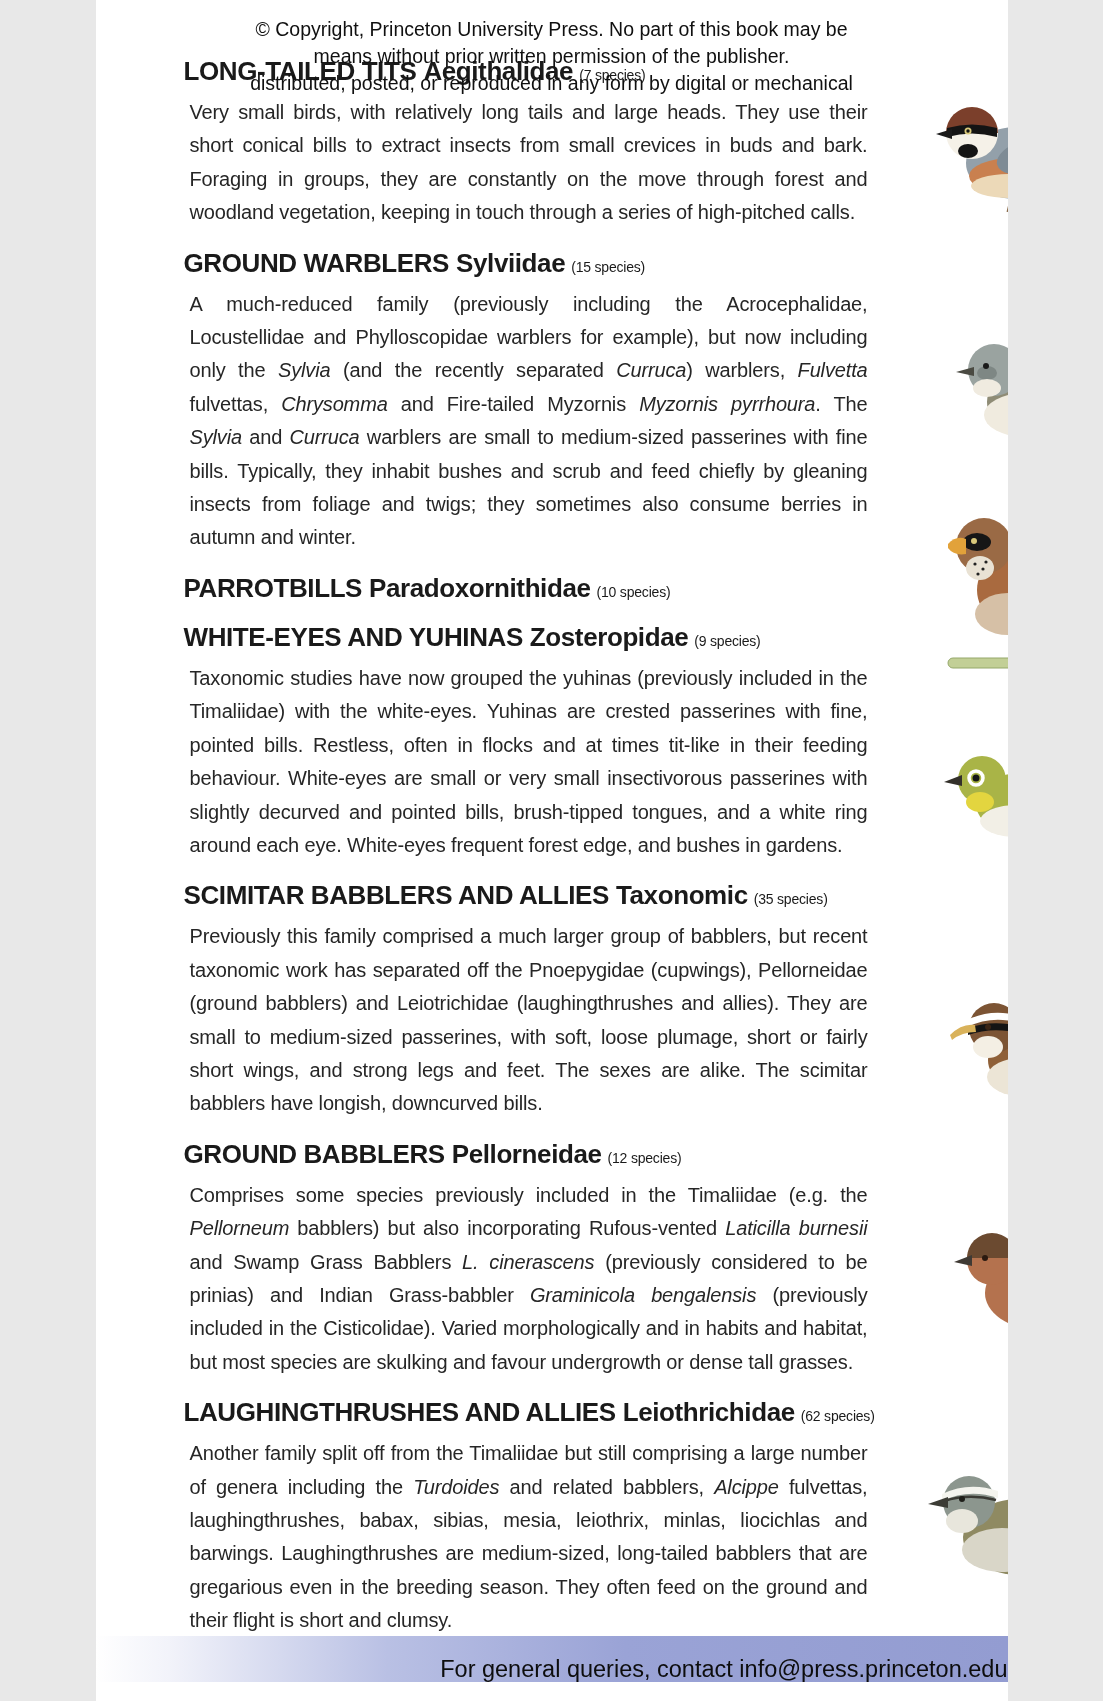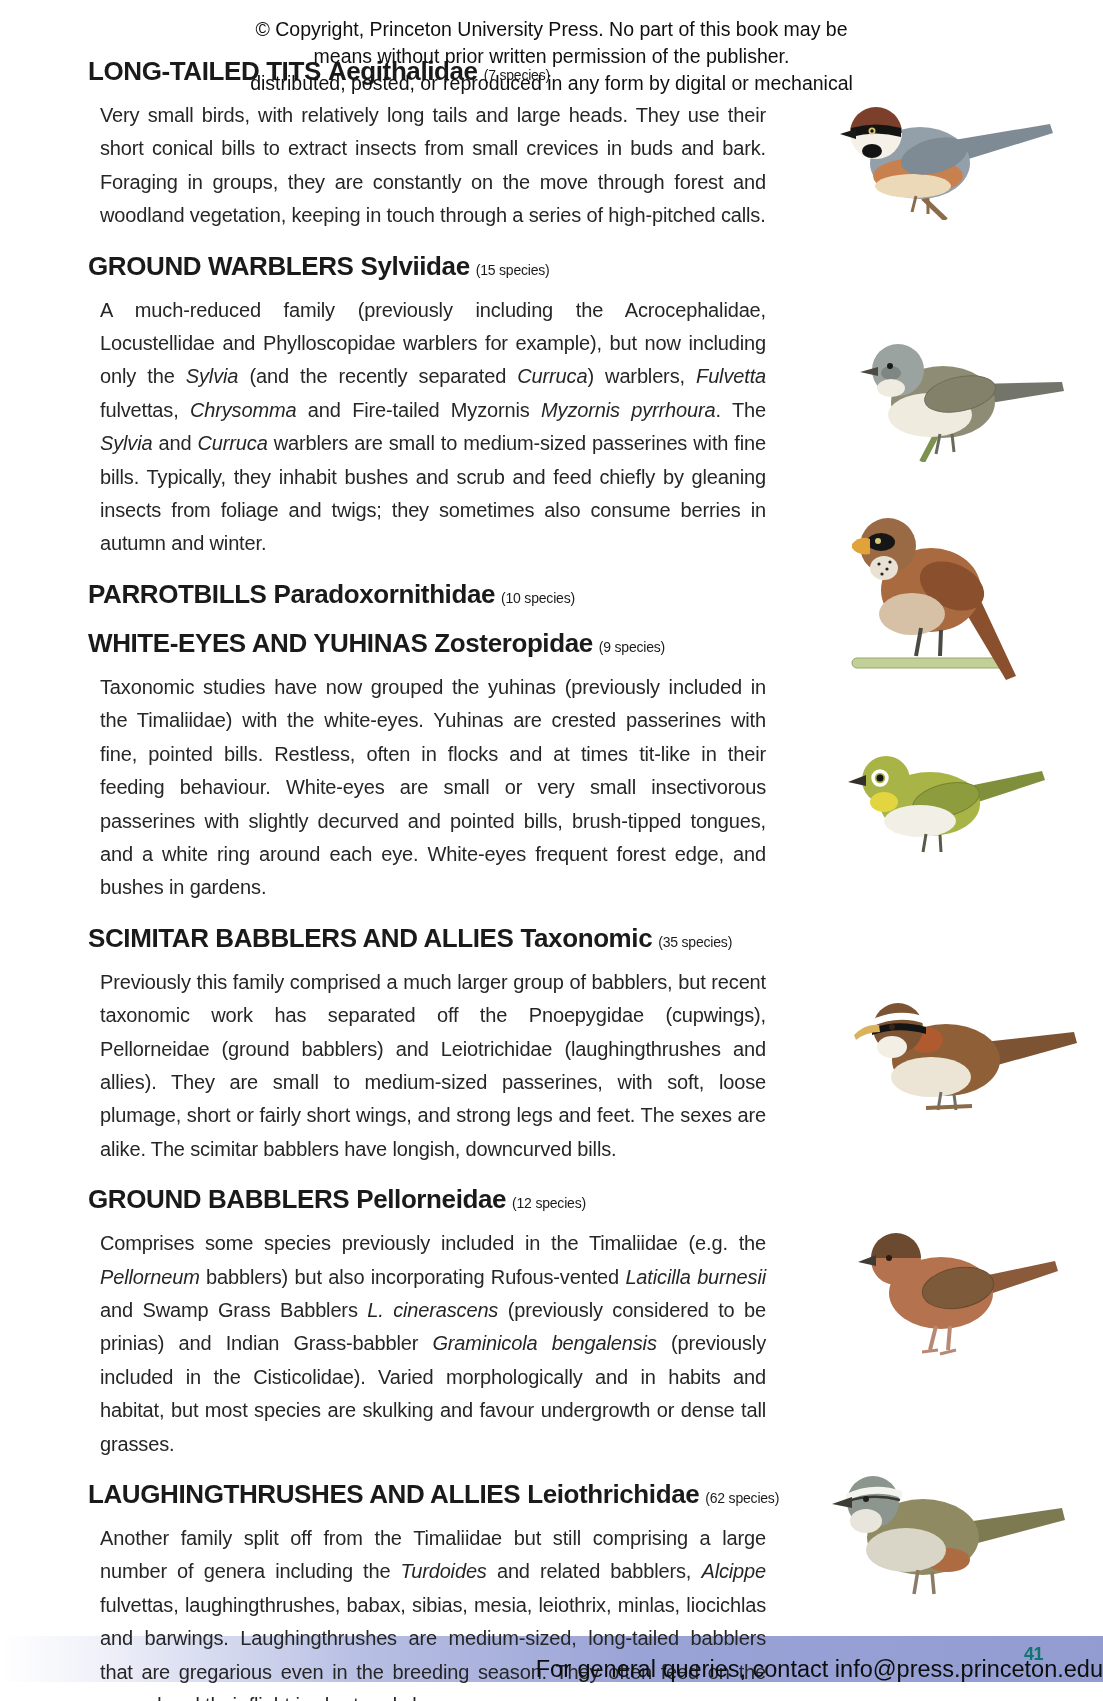--- a/index.html
+++ b/index.html
@@ -1,18 +1,18 @@
 <!DOCTYPE html>
 <html><head>
 <meta charset="utf-8">
 <style>
   html,body{margin:0;padding:0;background:#e8e8e8;}
   .page{
     position:relative;
-    width:1103px;height:1701px;
+    width:912px;height:1701px;
     margin:0 auto;
     background:#ffffff;
     font-family:"Liberation Sans", sans-serif;
     color:#1f1f1f;
     overflow:hidden;
   }
   
   .copyright{
     position:absolute;
     top:16px;left:0;width:100%;
@@ -36,21 +36,21 @@
     font-weight:700;
     letter-spacing:-0.4px;
     color:#1a1a1a;
     white-space:nowrap;
   }
   .family-section:first-child .family-heading{margin-top:0;}
   .h-caps{margin-right:7px;}
   .h-family{margin-right:6px;}
   .h-count{font-weight:400;font-size:14px;letter-spacing:-0.2px;}
   .family-body{
-    margin:12px;
+    margin:6px;
     font-size:20px;
     line-height:33.4px;
     letter-spacing:-0.15px;
     text-align:justify;
     color:#262626;
   }
   .family-body i{}
   
   .bird{position:absolute;margin:0;z-index:1;}
   .bird svg{display:block;}

